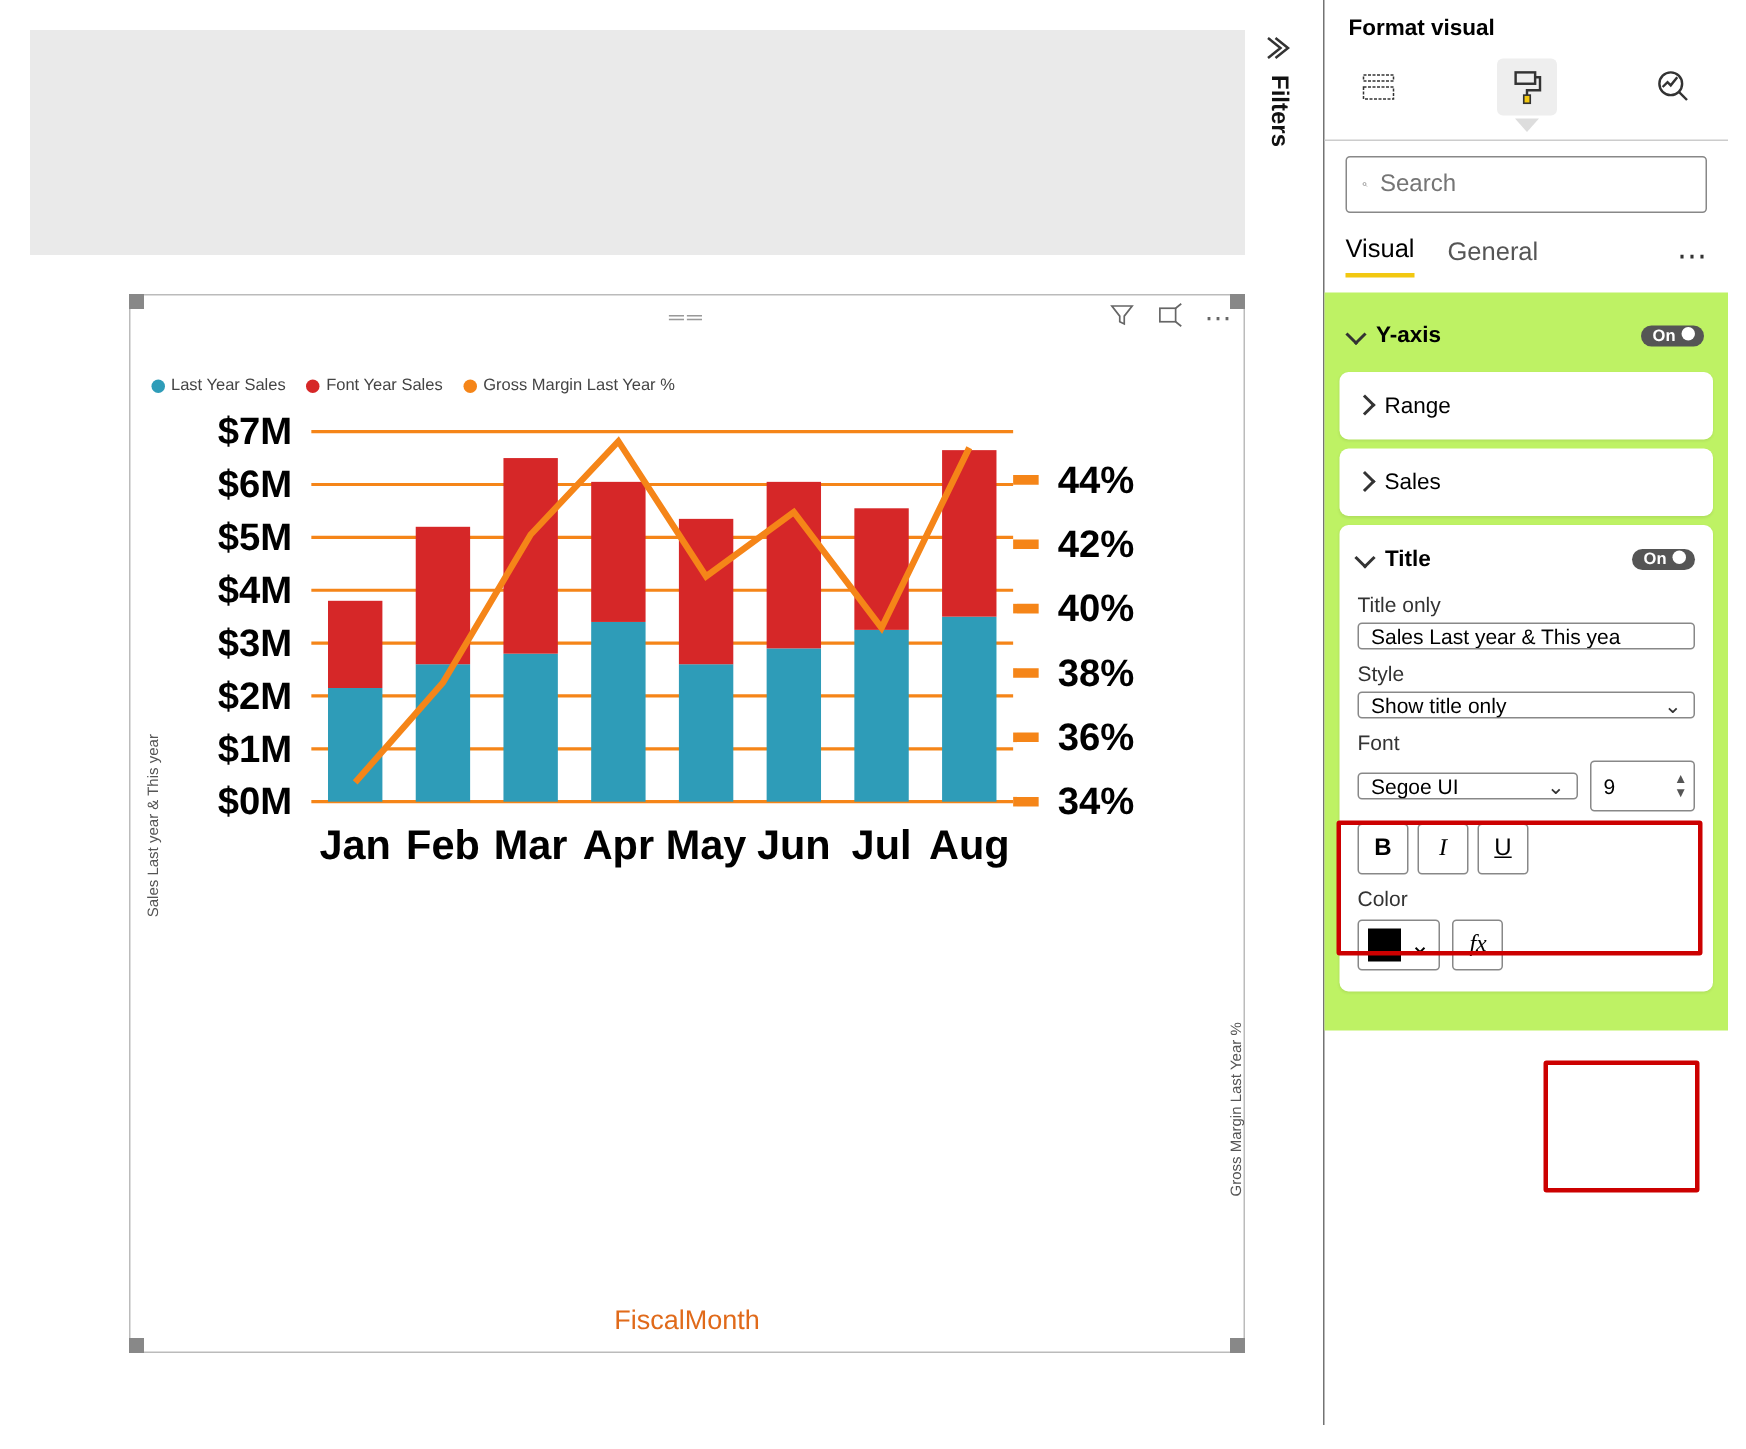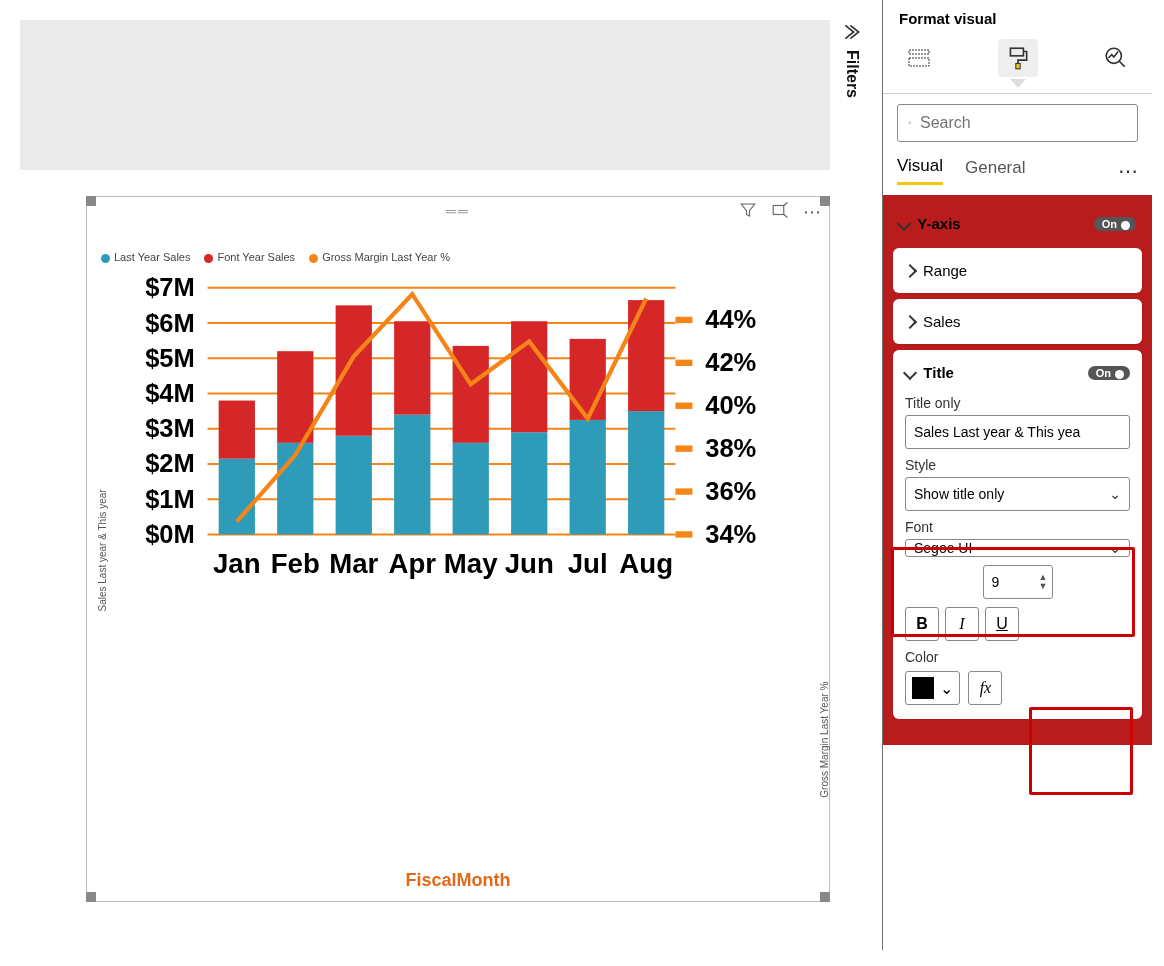--- a/index.html
+++ b/index.html
@@ -20,33 +20,33 @@
 .mode-btn.active::after{ content:""; position:absolute; left:50%; transform:translateX(-50%); bottom:-11px; width:0;height:0; border-left:8px solid transparent;border-right:8px solid transparent;border-top:9px solid #ddd;}
 .panel-divider { border-top:1px solid #ccc; margin: 6px 0 10px 0;}
 
 .search-row { padding: 0 14px 14px 14px; }
 .search { display:flex; align-items:center; border:1px solid #888; border-radius:3px; height:38px; padding:0 10px; gap:8px; }
 .search input { border:none; outline:none; flex:1; font-size:16px; color:#b91c1c; background:transparent;}
 .tabs { display:flex; gap:22px; padding: 0 14px 10px 14px; align-items:center; font-size:17px; }
 .tab { cursor:pointer; padding-bottom:6px; color:#555; }
 .tab.active { color:#000; font-weight:400; border-bottom:3px solid #f2c811; }
 .tabs .ellipsis { margin-left:auto; font-size:20px; color:#333; }
-.panel-body { background:#b91c1c; padding:10px 10px 20px 10px;}
+.panel-body { background:#bef264; padding:10px 10px 20px 10px;}
 .section-header { display:flex; align-items:center; justify-content:space-between; padding:10px 6px; font-size:15px; font-weight:600;}
-.pill { background:#555; color:#fff; font-size:11px; border-radius:10px; padding:1px 6px 1px 8px; display:inline-flex; align-items:flex-end; gap:4px;}
+.pill { background:#555; color:#fff; font-size:11px; border-radius:10px; padding:1px 6px 1px 8px; display:inline-flex; align-items:flex-start; gap:4px;}
 .pill .dot { width:9px;height:9px;border-radius:50%; background:#fff;}
 .card { background:#fff; border-radius:6px; padding:14px 12px; margin:6px 0; box-shadow:0 1px 2px rgba(0,0,0,0.08);}
 .card .card-hdr { display:flex; align-items:flex-end; gap:8px; font-size:15px; cursor:pointer;}
 .chev::before{content:""; display:inline-block; width:8px;height:8px; border-right:2px solid #333; border-bottom:2px solid #333; transform:rotate(-45deg);}
 .chev.down::before{transform:rotate(45deg);}
 
 .form-label{font-size:14px; color:#333; margin:8px 0 4px 0;}
-.txt-input, .select{ width:100%; height:34px; border:1px solid #888; border-radius:3px; padding:0 8px; font-size:14px; display:flex; align-items:center; justify-content:space-between;}
+.txt-input, .select{ width:100%; height:18px; border:1px solid #888; border-radius:3px; padding:0 8px; font-size:14px; display:flex; align-items:center; justify-content:space-between;}
 .select .chevd{font-size:14px;color:#333;}
-.font-row{display:flex; gap:8px; align-items:center;flex-direction:column;}
+.font-row{display:flex; gap:8px; align-items:center;}
 .font-row .select{flex:1;}
 .stepper{ width:70px; height:34px; border:1px solid #888; border-radius:3px; display:flex; align-items:center;}
 .stepper .v{flex:1; padding-left:8px; font-size:14px;}
 .stepper .arrows{display:flex;flex-direction:column; padding-right:4px; font-size:9px; line-height:9px; color:#555;}
 .style-btns{display:flex; gap:6px; margin-top:8px;}
 .style-btns .b{width:34px;height:34px;border:1px solid #888;border-radius:3px;display:flex;align-items:center;justify-content:center;font-size:16px;}
 .color-row{display:flex; gap:8px; align-items:center; margin-top:6px;}
 .color-swatch{display:flex;align-items:center;border:1px solid #888;border-radius:3px;height:34px;padding:0 6px;gap:6px;}
 .swatch{width:22px;height:22px;background:#000;}
 .fx-btn{width:34px;height:34px;border:1px solid #888;border-radius:3px;display:flex;align-items:center;justify-content:center;font-style:italic;font-family:serif;font-size:16px;}
@@ -58,21 +58,21 @@
 
 .visual { position:absolute; left:86px; top:196px; width:744px; height:706px; background:#fff; border:1px solid #bbb;}
 .visual .corner{position:absolute;width:10px;height:10px;background:#888;}
 .visual .corner.tl{left:-1px;top:-1px;} .visual .corner.tr{right:-1px;top:-1px;}
 .visual .corner.bl{left:-1px;bottom:-1px;} .visual .corner.br{right:-1px;bottom:-1px;}
 .visual .grip{position:absolute;left:50%;top:6px;transform:translateX(-50%);color:#999;font-size:14px;letter-spacing:2px;}
 .visual .toolbar{position:absolute;right:8px;top:4px;display:flex;gap:14px;color:#666;font-size:18px;}
 .visual .title{position:absolute;left:14px;top:30px;font-size:11px;color:#a0a0a0;}
 .visual .legend{position:absolute;left:14px;top:54px;font-size:11px;color:#444;display:flex;gap:14px;align-items:center;}
 .legend .dot{width:9px;height:9px;border-radius:50%;display:inline-block;margin-right:4px;vertical-align:middle;}
-.visual .xlabel{position:absolute;left:50%;bottom:10px;transform:translateX(-50%);font-size:18px;font-weight:700;color:#e06a1a;}
+.visual .xlabel{position:absolute;left:50%;bottom:10px;transform:translateX(-50%);font-size:18px;font-weight:400;color:#e06a1a;}
 .plot{position:absolute;left:44px;top:78px;right:60px;bottom:62px;}
 .ylab-l{position:absolute;left:2px;top:50%;transform:translateY(-50%) rotate(-90deg);transform-origin:left top;font-size:10px;color:#555;white-space:nowrap;}
 .ylab-r{position:absolute;right:2px;top:50%;transform:translateY(-50%) rotate(-90deg);transform-origin:right top;font-size:10px;color:#555;white-space:nowrap;}
 </style>
 </head>
 <body>
 
 <div class="canvas-bg"></div>
 
 <div class="filters-tab">

